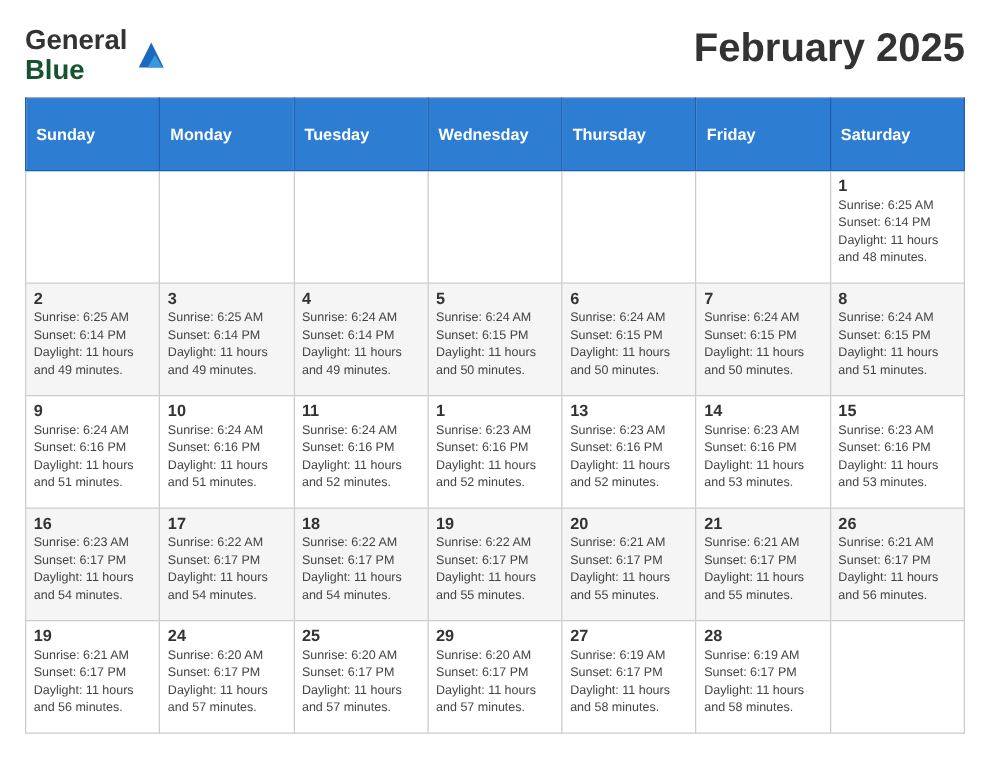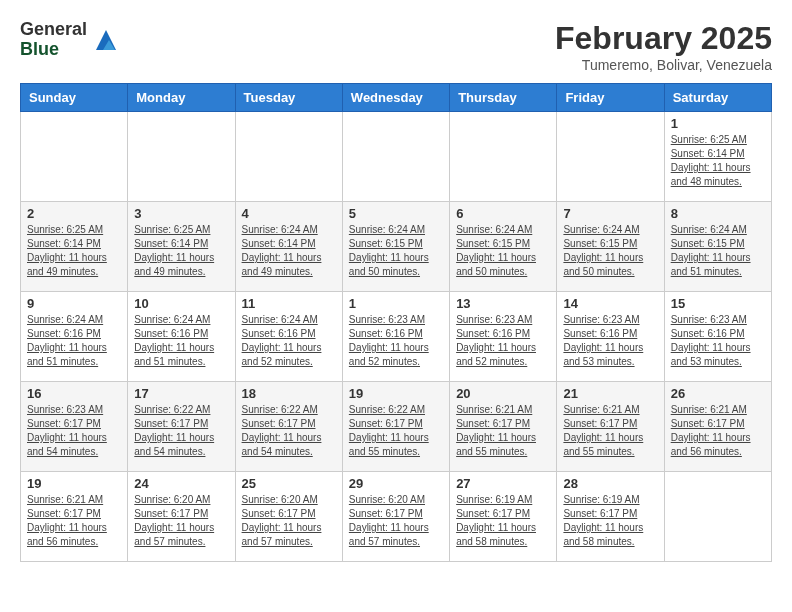--- a/index.html
+++ b/index.html
@@ -14,34 +14,33 @@
       display: flex;
       justify-content: space-between;
       align-items: flex-start;
       margin-bottom: 10px;
     }
     .logo {
       display: flex;
       align-items: center;
     }
     .logo-text {
-      font-size: 18px;
+      font-size: 22px;
       font-weight: bold;
       color: #333;
       line-height: 1.1;
     }
     .logo-text .general { display: block; }
     .logo-text .blue { display: block; color: #14532d; }
     .logo-icon {
       width: 30px;
       height: 30px;
       margin-left: 4px;
     }
     .title-block {
-      text-align: right;
       margin-left: 18px;
     }
     .month-title {
       font-size: 32px;
       font-weight: bold;
       color: #333;
     }
     .location {
       font-size: 14px;
       color: #555;
@@ -49,21 +48,21 @@
     .calendar {
       width: 100%;
       border-collapse: collapse;
       border: 1px solid #ccc;
     }
     .calendar th {
       background-color: #2d7dd2;
       color: #fff;
       font-size: 13px;
       font-weight: bold;
-      padding: 6px 8px;
+      padding: 21px 8px;
       text-align: left;
       border: 1px solid #2060b0;
     }
     .calendar td {
       width: calc(100% / 7);
       vertical-align: top;
       padding: 4px 6px;
       border: 1px solid #ccc;
       background: #fff;
       min-height: 80px;
@@ -75,21 +74,20 @@
     .day-number {
       font-size: 13px;
       font-weight: bold;
       color: #333;
       margin-bottom: 2px;
     }
     .day-info {
       font-size: 10px;
       color: #444;
       line-height: 1.4;
-      text-decoration: underline;
     }
     .empty-cell {
       background: #fff !important;
     }
   </style>
 </head>
 <body>
 
 <div class="header">
   <div class="logo">
@@ -97,21 +95,20 @@
       <span class="general">General</span>
       <span class="blue">Blue</span>
     </div>
     <svg class="logo-icon" viewBox="0 0 30 30">
       <polygon points="5,25 15,5 25,25" fill="#1a6bbd"></polygon>
       <polygon points="12,25 18,15 24,25" fill="#3a9ad9"></polygon>
     </svg>
   </div>
   <div class="title-block">
     <div class="month-title">February 2025</div>
-    <div class="location">Tumeremo, Bolivar, Venezuela</div>
   </div>
 </div>
 
 <table class="calendar">
   <thead>
     <tr>
     <th>Sunday</th>
         <th>Monday</th>
         <th>Tuesday</th>
         <th>Wednesday</th>

